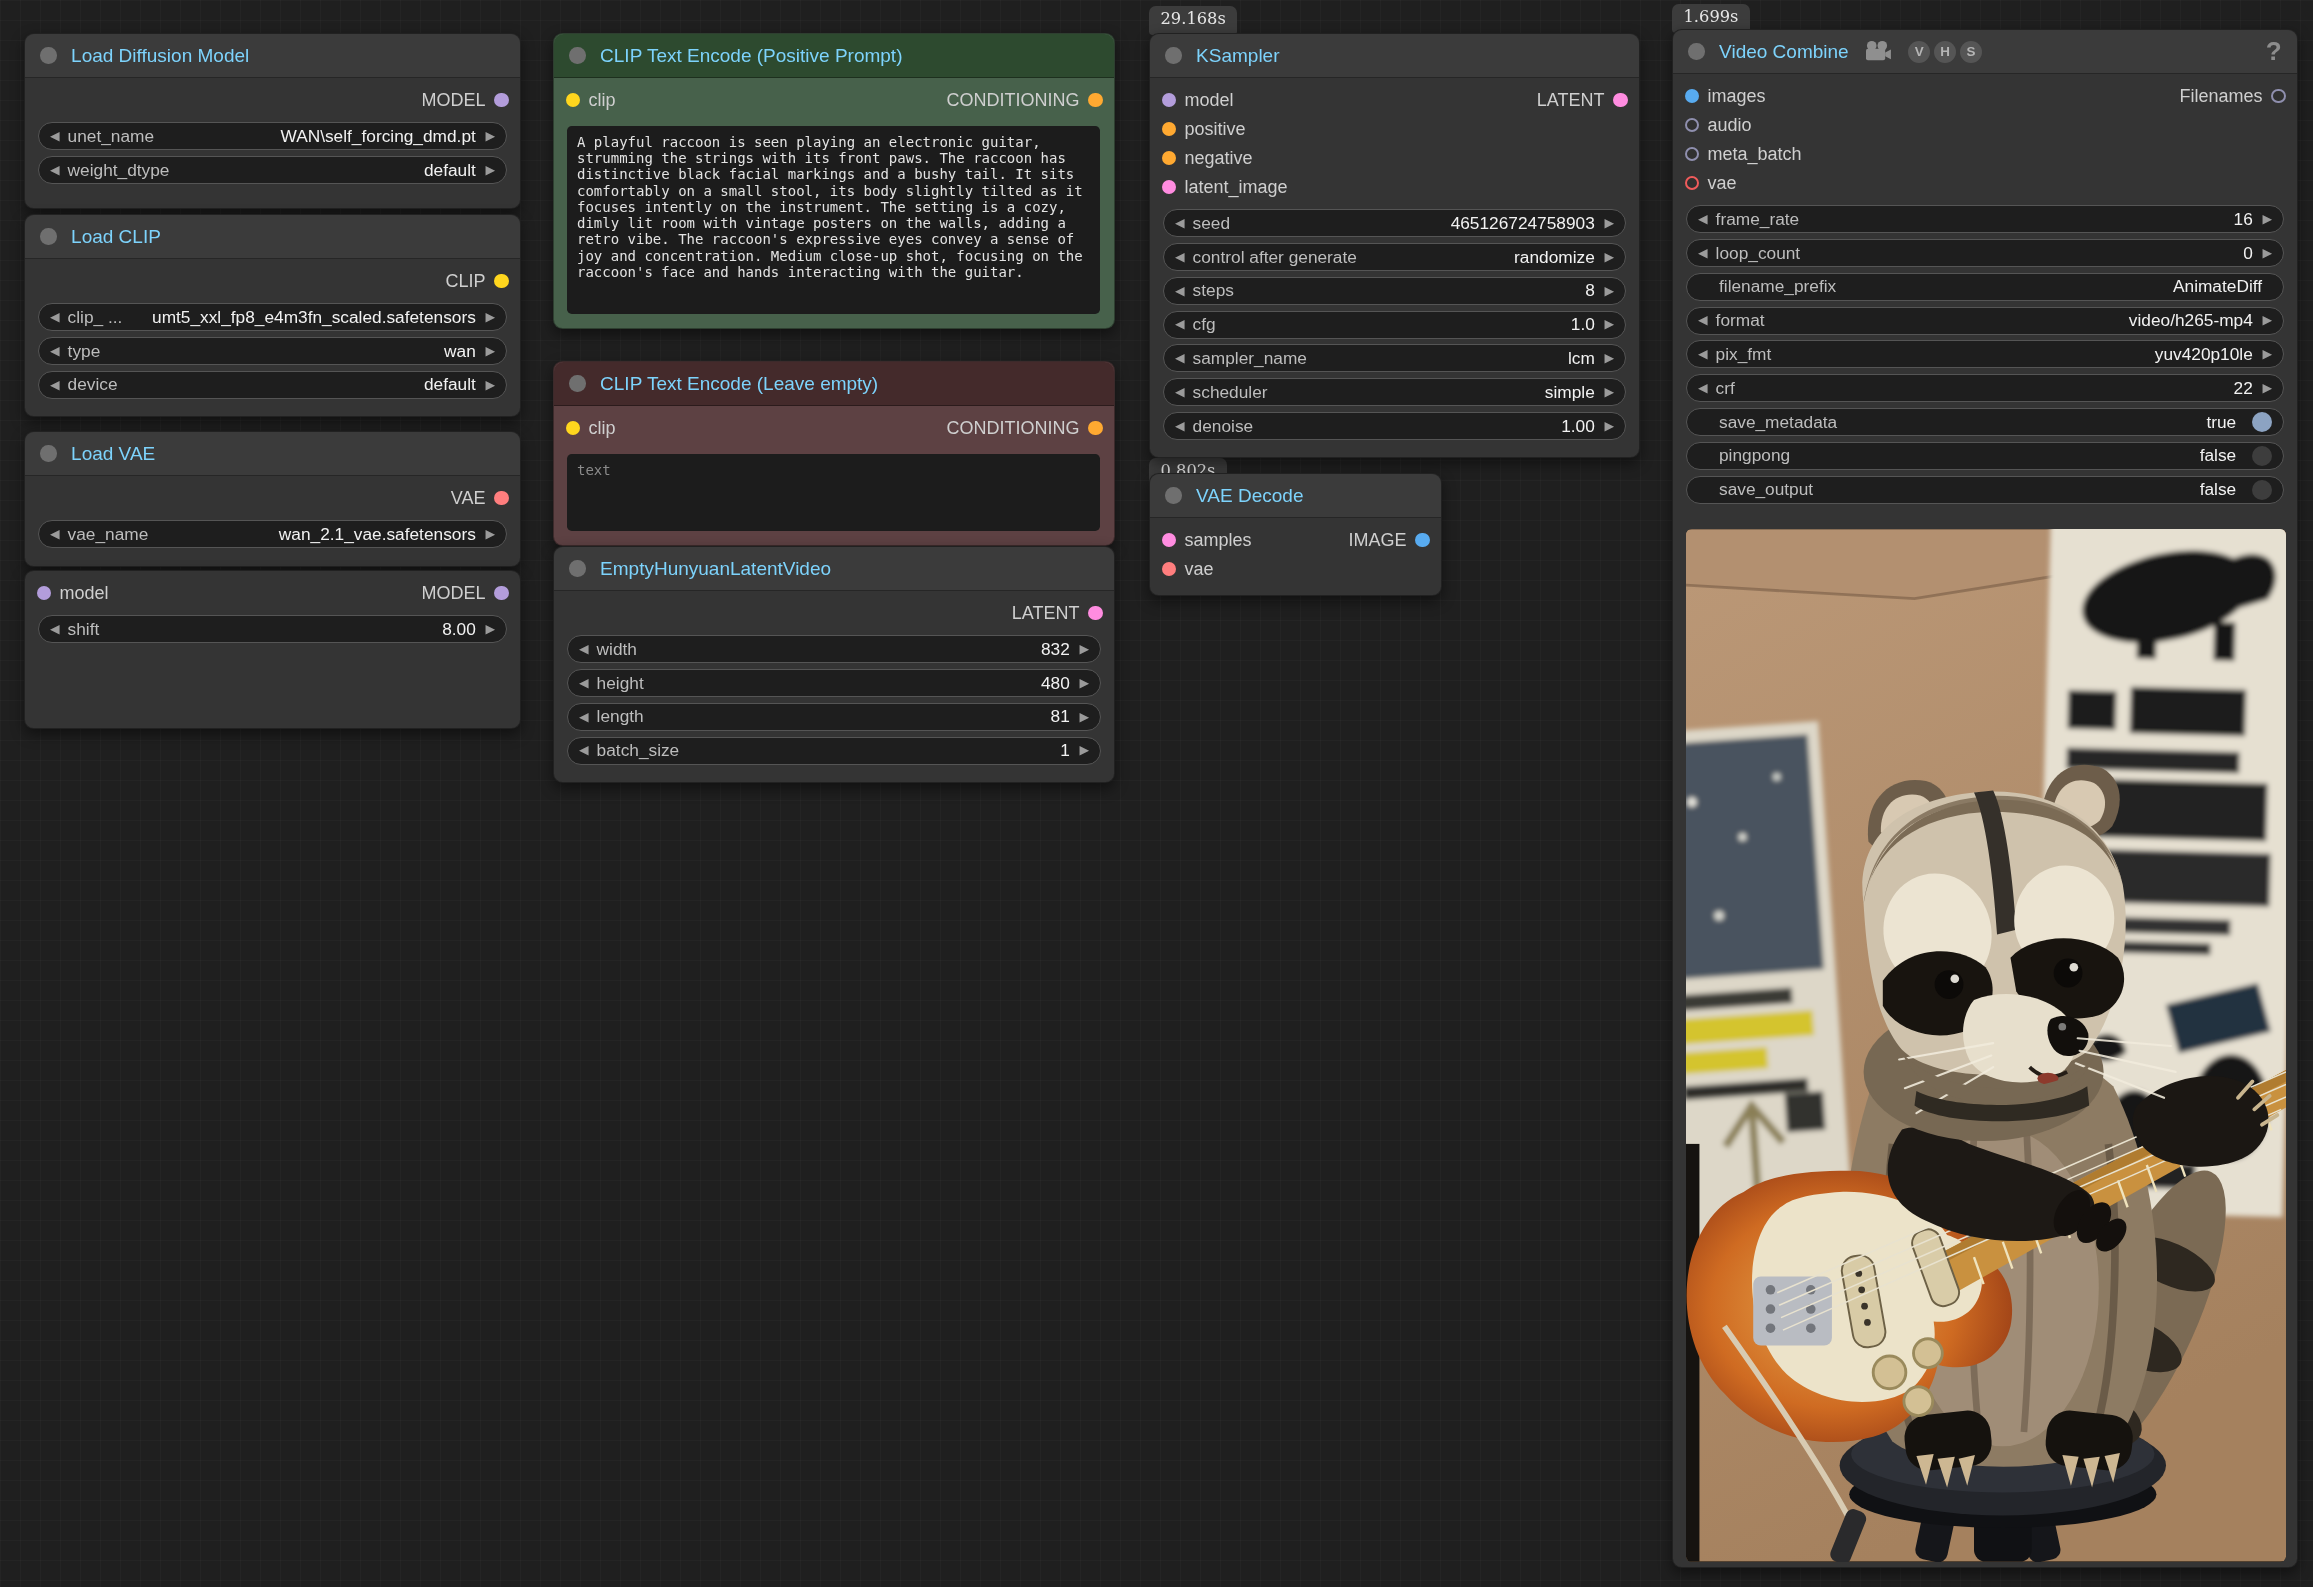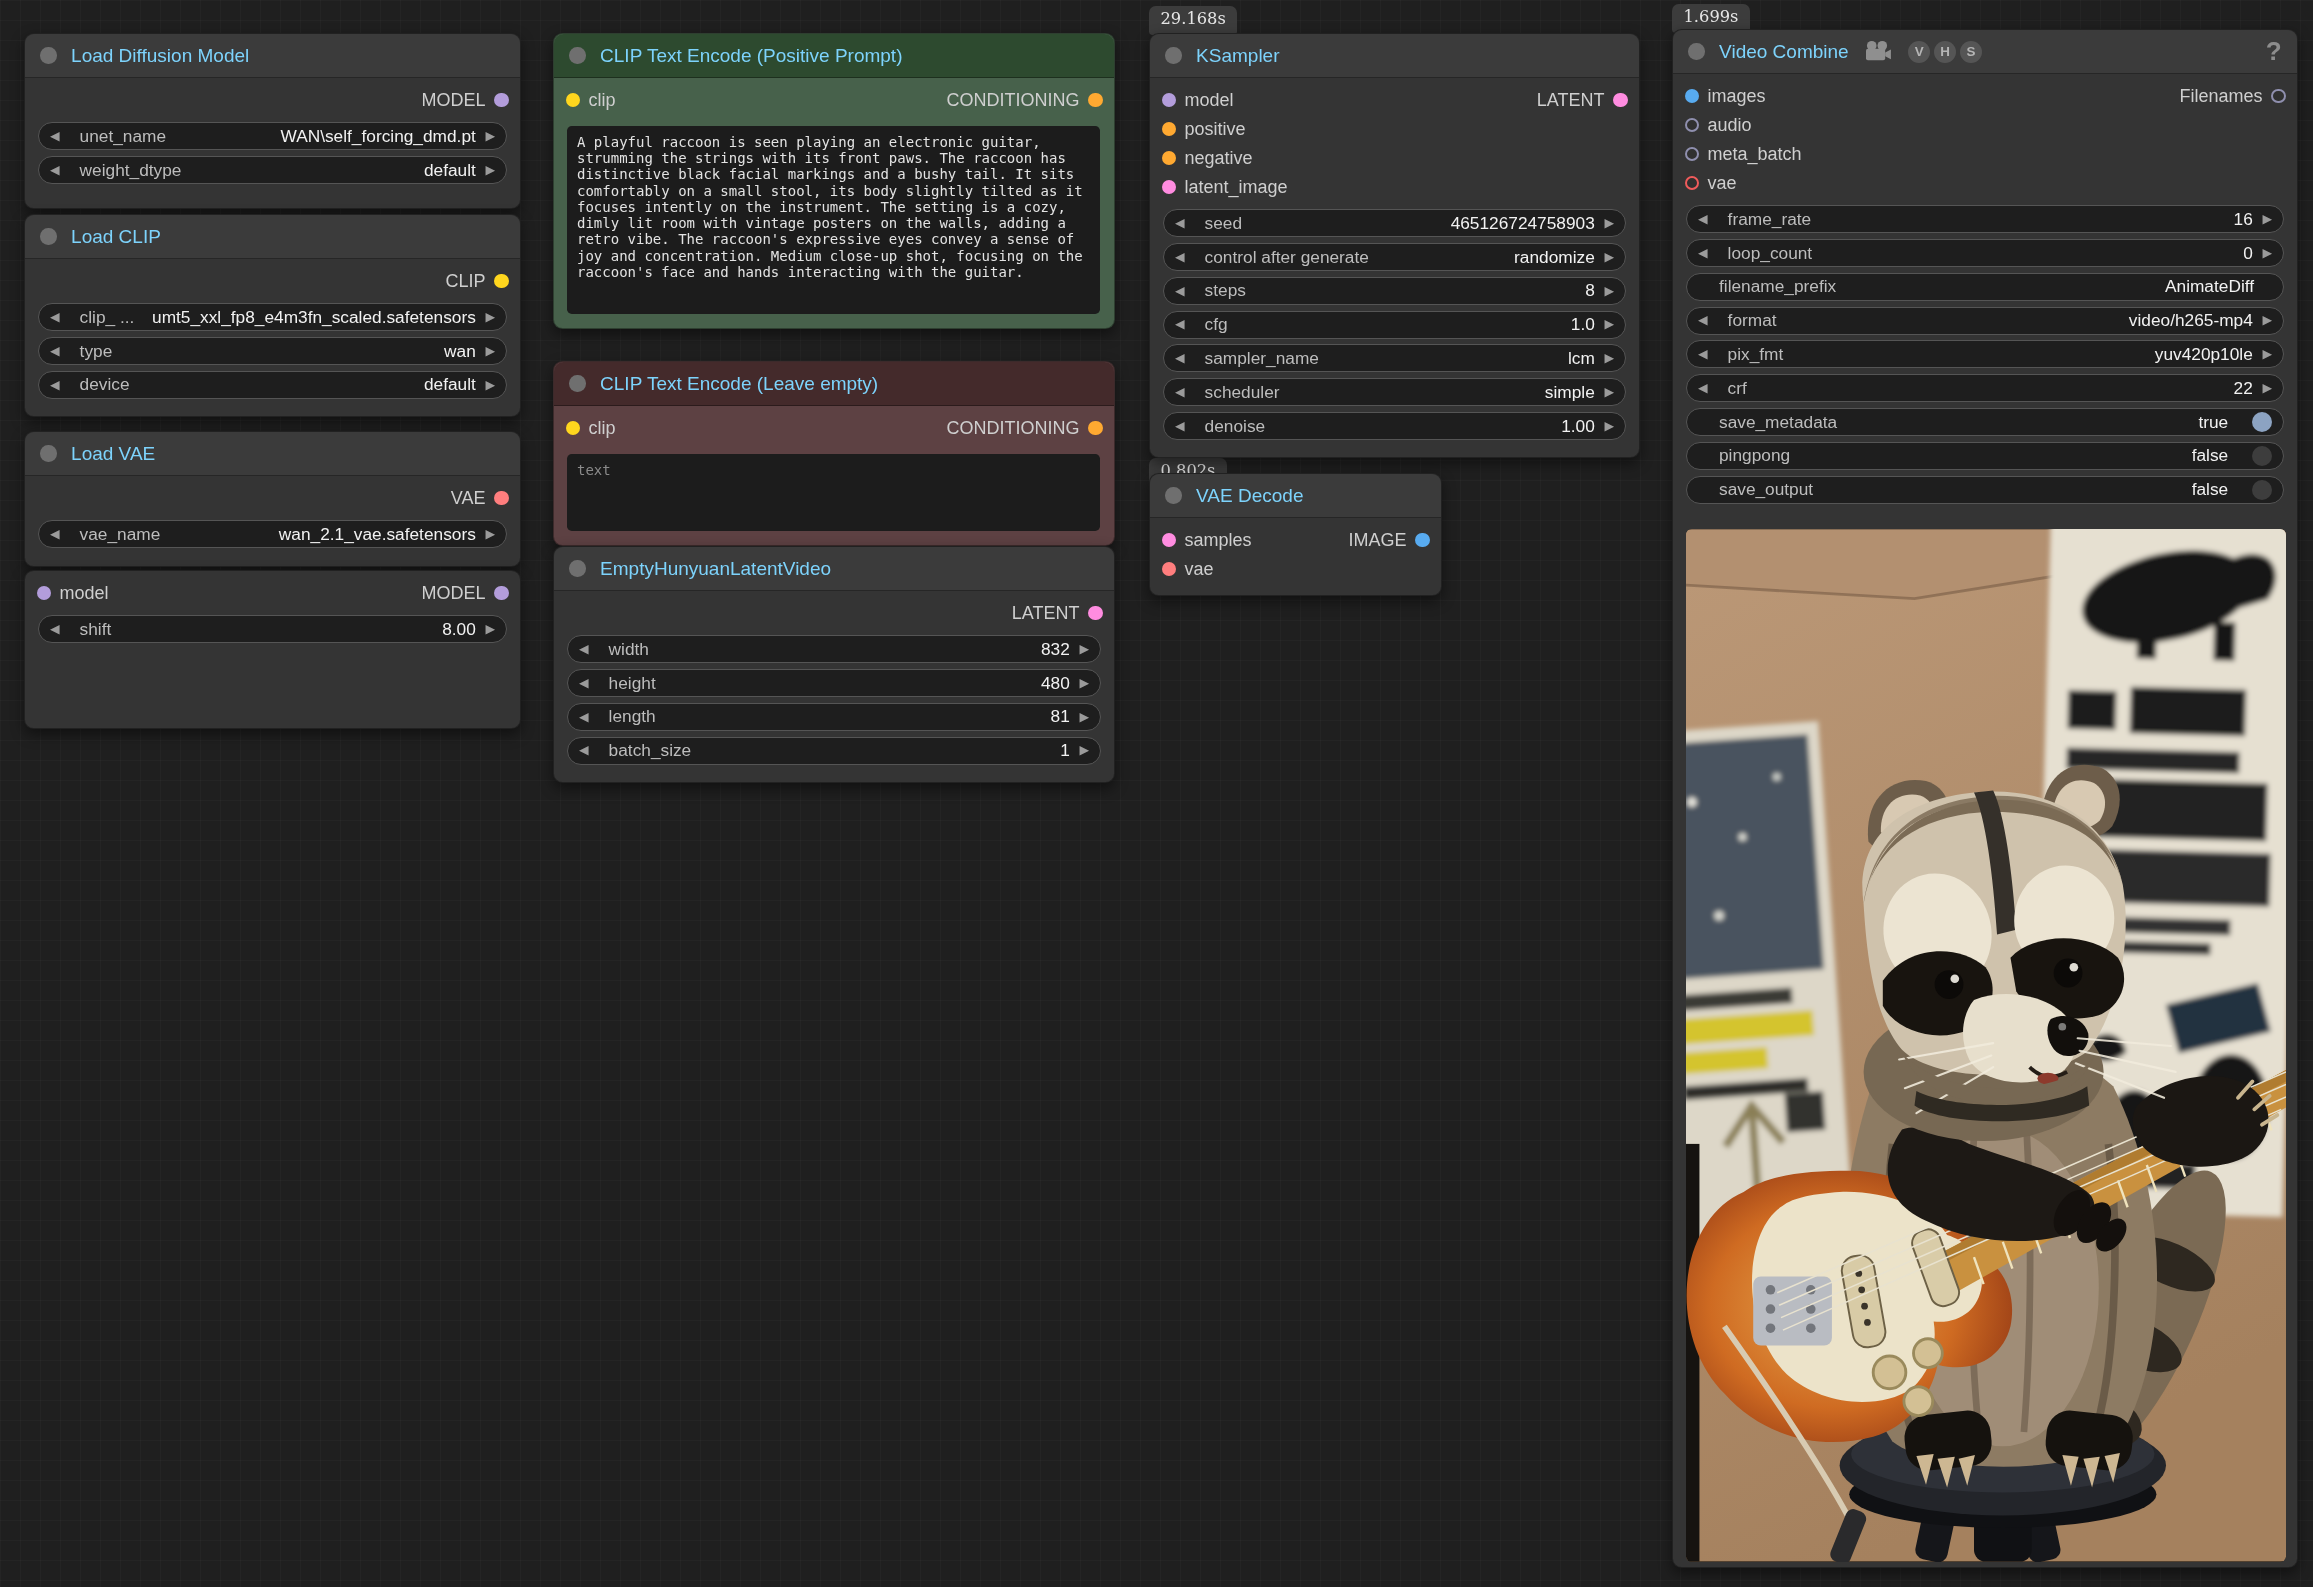--- a/index.html
+++ b/index.html
@@ -55,24 +55,24 @@
   .c-image { background:#58ABF0; }
   .c-gray-hollow { color:#8F8FAE; }
   .c-vae-hollow { color:#F05B5B; }
   .widgets { padding:3.8px 13.4px 11.5px; }
   .widget {
     height:28px; margin-bottom:5.8px; background:#1e1e1e; border:1px solid #555;
     border-radius:14.4px; display:flex; align-items:center; padding:0 10.6px;
     font-size:17.3px;
   }
   .arr { color:#9b9b9b; font-size:12.5px; line-height:1; }
-  .wl { color:#bdbdbd; margin-left:20px; }
+  .wl { color:#bdbdbd; margin-left:8px; }
   .wv { margin-left:auto; color:#f2f2f2; margin-right:9.6px; }
   .widget.plain .wl { margin-left:21px; }
-  .widget.plain .wv { margin-right:18px; }
+  .widget.plain .wv { margin-right:10px; }
   .tog { width:20px; height:20px; border-radius:50%; background:#8CA3C2; margin-left:5.8px; flex:0 0 auto; }
   .tog.off { background:#3d3d3d; }
   .prompt-box {
     display:block; width:calc(100% - 27px); margin:7.7px 13.4px 13.4px;
     background:#1c1c1c; border:none; outline:none; border-radius:4.8px;
     color:#e3e3e3; font-family:"DejaVu Sans Mono", monospace; font-size:14px;
     line-height:1.16; padding:7.7px 9.6px; resize:none;
   }
   .prompt-box::placeholder { color:#8a8a8a; }
   .preview-wrap {

